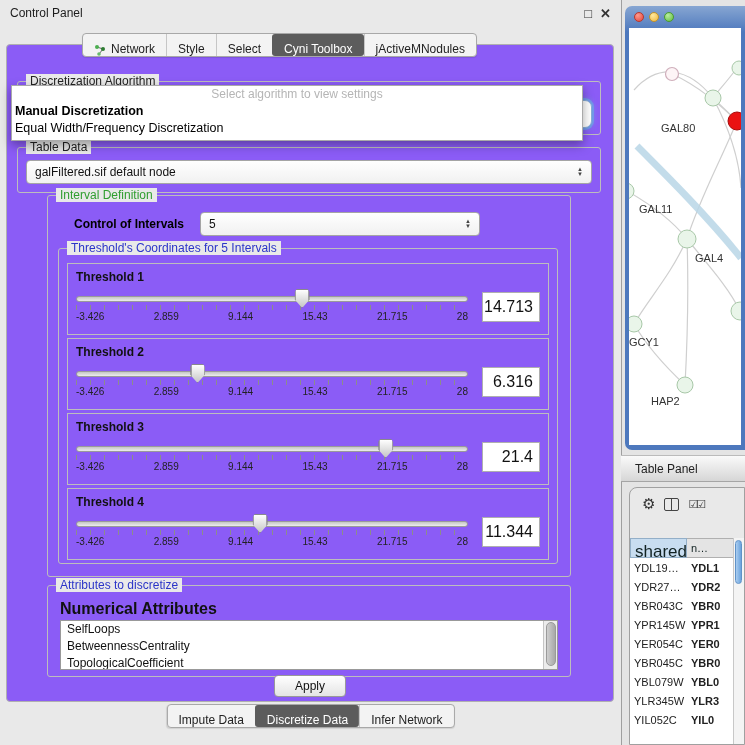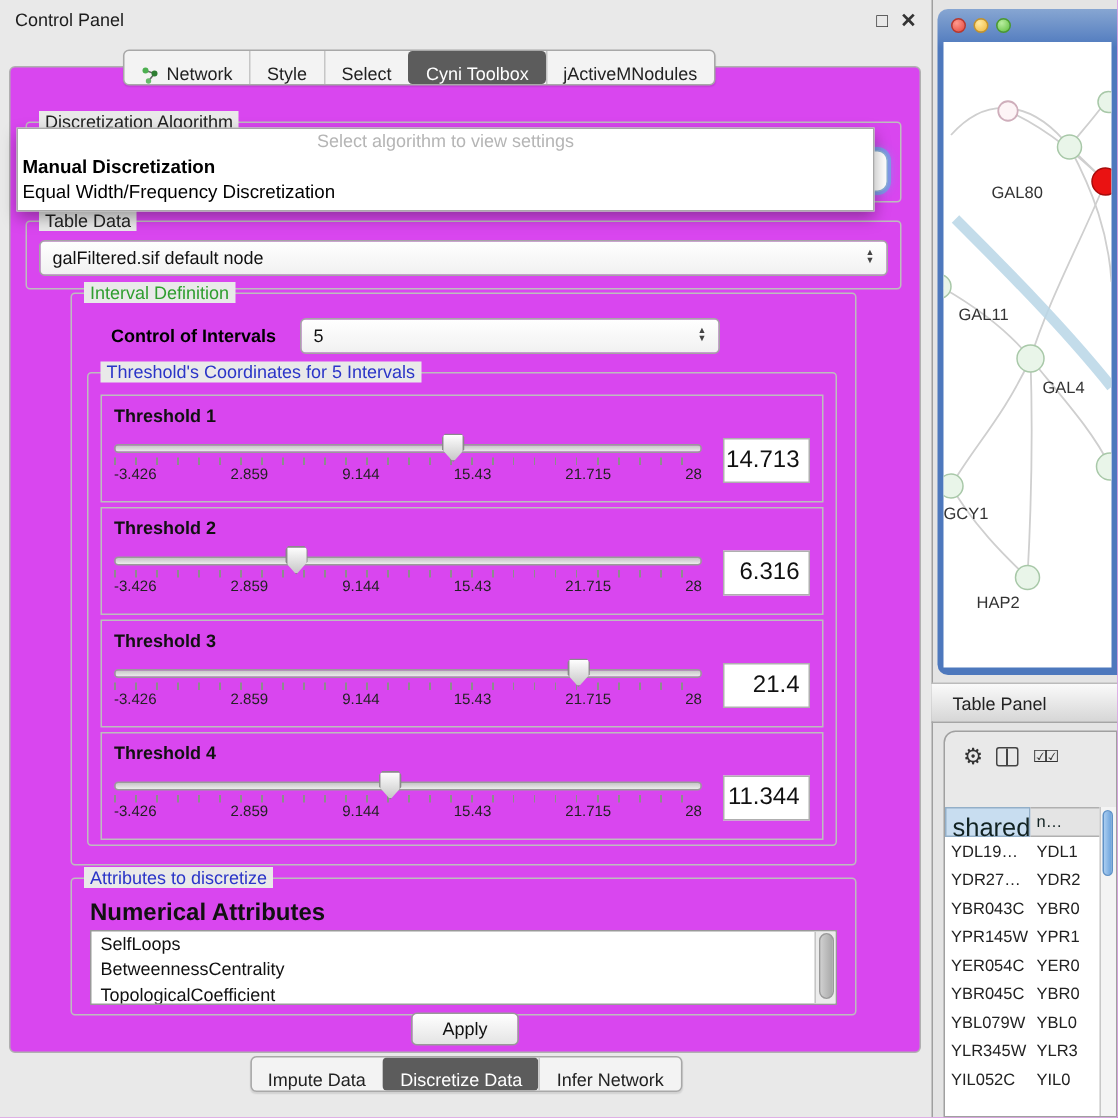--- a/index.html
+++ b/index.html
@@ -4,21 +4,21 @@
 <style>
   html,body{margin:0;padding:0;}
   body{font-family:"Liberation Sans",sans-serif;background:#dedede;}
   .stage{position:relative;width:745px;height:745px;background:#e4e4e4;overflow:hidden;}
 
   
   .control-panel{position:absolute;left:0;top:0;width:621px;height:745px;background:#e9e9e9;border-right:1px solid #9f9f9f;}
   .titlebar{height:26px;display:flex;align-items:center;padding:0 10px;font-size:12px;color:#1c1c1c;}
   .tb-icons{margin-left:auto;display:flex;gap:8px;font-size:13px;color:#333;}
   .tb-icons span{cursor:default;}
-  .content{position:absolute;left:6px;top:44px;width:606px;height:656px;border:1px solid #b0b0b0;border-radius:4px;background:#d946ef;}
+  .content{position:absolute;left:6px;top:44px;width:606px;height:656px;border:1px solid #b0b0b0;border-radius:4px;background:#8b5cf6;}
 
   
   .tabbar{position:absolute;display:flex;align-items:stretch;border:1px solid #a8a8a8;border-radius:4px;background:#f3f3f3;height:22px;font-size:12px;z-index:5;box-shadow:0 1px 1px rgba(0,0,0,.1);}
   .tabbar .tab{display:flex;align-items:flex-end;gap:5px;padding:0 11px;color:#222;white-space:nowrap;}
   .tabbar .tab + .tab{border-left:1px solid #c6c6c6;}
   .tabbar .tab.selected{background:#5c5c5c;color:#fff;border-radius:3px;border-left-color:transparent;}
   .top-tabs{left:82px;top:33px;}
   .bottom-tabs{left:50%;transform:translateX(-50%);top:704px;}
 
   
@@ -81,21 +81,21 @@
   .tw-toolbar{height:32px;display:flex;align-items:center;gap:9px;padding-left:12px;}
   .gear{font-size:15px;color:#333;}
   .cols-icon{width:13px;height:11px;border:1.5px solid #444;border-radius:2px;background:linear-gradient(90deg,transparent 46%,#444 46%,#444 56%,transparent 56%);}
   .checks{font-size:11px;color:#333;letter-spacing:-2px;}
   .tw-header{display:flex;height:20px;margin-top:18px;}
   .th1{width:57px;background:#c8ddf0;border:1px solid #93afc8;box-sizing:border-box;font-size:17px;padding:3px 0 0 4px;color:#122;}
   .th2{flex:1;background:#e4e4e4;border:1px solid #b0b0b0;border-left:none;box-sizing:border-box;font-size:11px;padding:3px 0 0 4px;color:#122;}
   .tw-rows{position:absolute;left:0;right:10px;top:70px;bottom:0;background:#fff;}
   .trw{display:flex;height:19px;align-items:center;font-size:11px;color:#222;}
   .trw .c1{width:57px;padding-left:4px;box-sizing:border-box;white-space:nowrap;overflow:hidden;}
-  .trw .c2{flex:1;padding-left:4px;white-space:nowrap;overflow:hidden;}
+  .trw .c2{flex:1;padding-left:4px;white-space:nowrap;overflow:hidden;font-weight:bold;}
   .tw-scrollbar{position:absolute;right:0;top:50px;bottom:0;width:10px;background:#f4f4f4;border-left:1px solid #c8c8c8;}
   .tw-thumb{position:absolute;top:2px;left:1px;width:7px;height:44px;border-radius:4px;background:linear-gradient(90deg,#aacdf0,#6ba3dd);border:1px solid #5f92c8;box-sizing:border-box;}
 
   svg text{font-family:"Liberation Sans",sans-serif;}
 </style>
 </head>
 <body>
 
 <div class="stage">
 

